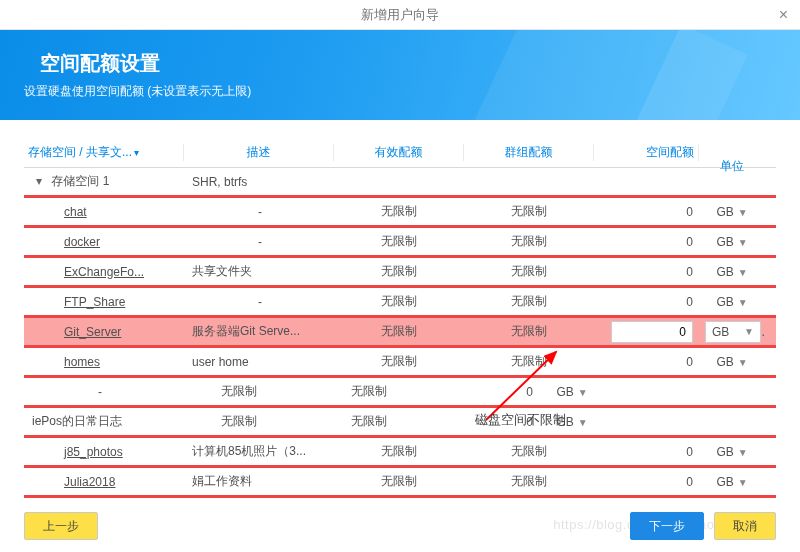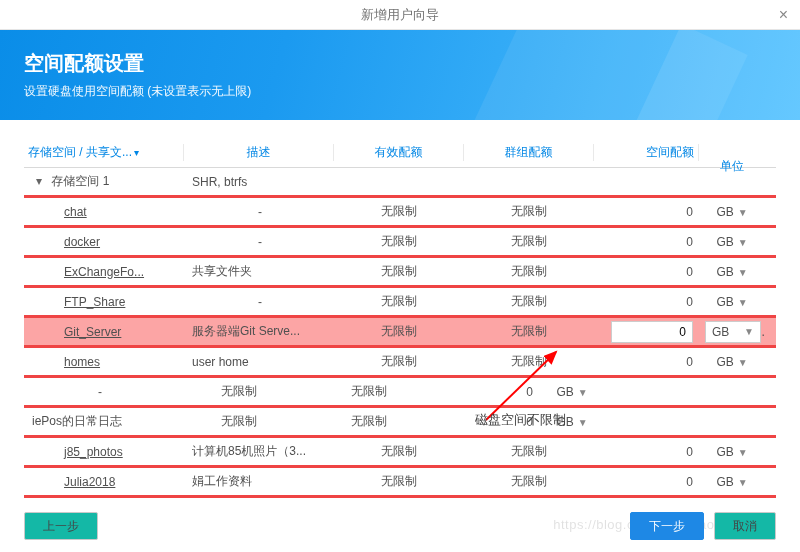--- a/index.html
+++ b/index.html
@@ -3,21 +3,21 @@
   <meta charset="utf-8">
   <style>
     * { box-sizing: border-box; margin: 0; padding: 0; }
     body { font-family: -apple-system, "Microsoft YaHei", sans-serif; font-size: 12px; color: #333; background: #fff; width: 800px; height: 552px; overflow: hidden; position: relative; }
     .dialog-header { height: 30px; display: flex; align-items: center; justify-content: center; border-bottom: 1px solid #e5e5e5; position: relative; }
     .dialog-title { color: #737373; font-size: 13px; }
     .close-x { position: absolute; right: 12px; top: 6px; color: #888; font-size: 16px; cursor: pointer; }
     .banner { height: 90px; background: linear-gradient(105deg, #0a8de8 0%, #1b9af0 35%, #54c2ff 100%); padding: 20px 24px 0 24px; color: #fff; position: relative; overflow: hidden; }
     .banner::before { content:""; position:absolute; top:-30px; right:80px; width:220px; height:180px; background:rgba(255,255,255,0.08); transform:rotate(25deg); }
     .banner::after { content:""; position:absolute; top:-40px; right:-40px; width:180px; height:200px; background:rgba(255,255,255,0.1); transform:rotate(25deg); }
-    .banner h2 { font-size: 20px; font-weight: 600; margin-bottom: 6px; }
+    .banner h2 { font-size: 20px; font-weight: 600; margin-bottom: 6px; margin-left: 16px; }
     .banner p { font-size: 12px; opacity: 0.95; }
     .grid-wrap { padding: 18px 24px 0 24px; }
     .grid-header, .grid-row { display: flex; align-items: center; height: 30px; }
     .grid-header { border-bottom: 1px solid #d9d9d9; color: #0086E5; font-weight: 500; }
     .grid-header > div { border-right: 1px solid #e9e9e9; padding: 0 4px; white-space: nowrap; overflow: hidden; text-overflow: ellipsis; }
     .grid-header > div:last-child { border-right: none; margin-top: 28px; }
     .col-name { width: 160px; padding-left: 6px; }
     .col-desc { width: 150px; text-align: center; }
     .col-quota { width: 130px; text-align: center; }
     .col-group { width: 130px; text-align: center; }
@@ -28,21 +28,21 @@
     .grid-row.selected { background: #fca5a5; }
     .grid-row > div { padding: 0 6px; white-space: nowrap; overflow: hidden; text-overflow: ellipsis; color: #505050; }
     .row-expand { display:inline-block; width:12px; color:#666; }
     .name-indent { padding-left: 40px !important; text-decoration: underline; }
     .name-root { padding-left: 12px !important; }
     .desc-col-val { text-align:left; padding-left:8px !important; }
     .space-input { width: 82px; height: 22px; border: 1px solid #ccc; text-align: right; padding-right: 6px; font-size: 12px; }
     .unit-select { width: 56px; height: 22px; border: 1px solid #ccc; background:#fff; display:inline-flex; align-items:center; justify-content:space-between; padding:0 6px; font-size:12px; }
     .chev { color:#888; font-size:10px; margin-left:4px; }
     .footer { position: absolute; bottom: 12px; left: 0; right: 0; padding: 0 24px; display: flex; justify-content: space-between; align-items: center; }
-    .btn { height: 28px; padding: 0 18px; border: 1px solid #c9c9c9; background: #14b8a6; font-size: 12px; color: #444; cursor: pointer; border-radius: 2px; }
+    .btn { height: 28px; padding: 0 18px; border: 1px solid #c9c9c9; background: #fde047; font-size: 12px; color: #444; cursor: pointer; border-radius: 2px; }
     .btn-primary { background: #1E88E5; border-color: #1E88E5; color: #fff; }
     .btn-group-right { display: flex; gap: 10px; }
     .annotation-arrow { position: absolute; top: 340px; left: 430px; pointer-events: none; }
     .annotation-text { position: absolute; top: 411px; left: 475px; color: #404040; font-size: 13px; pointer-events: none; }
     .watermark { position: absolute; bottom: 20px; right: 40px; color: rgba(0,0,0,0.12); font-size: 13px; pointer-events: none; letter-spacing: 0.5px; }
     .sort-icon { font-size:10px; color:#0086E5; margin-left:2px; }
   </style>
 </head>
 <body>
 

